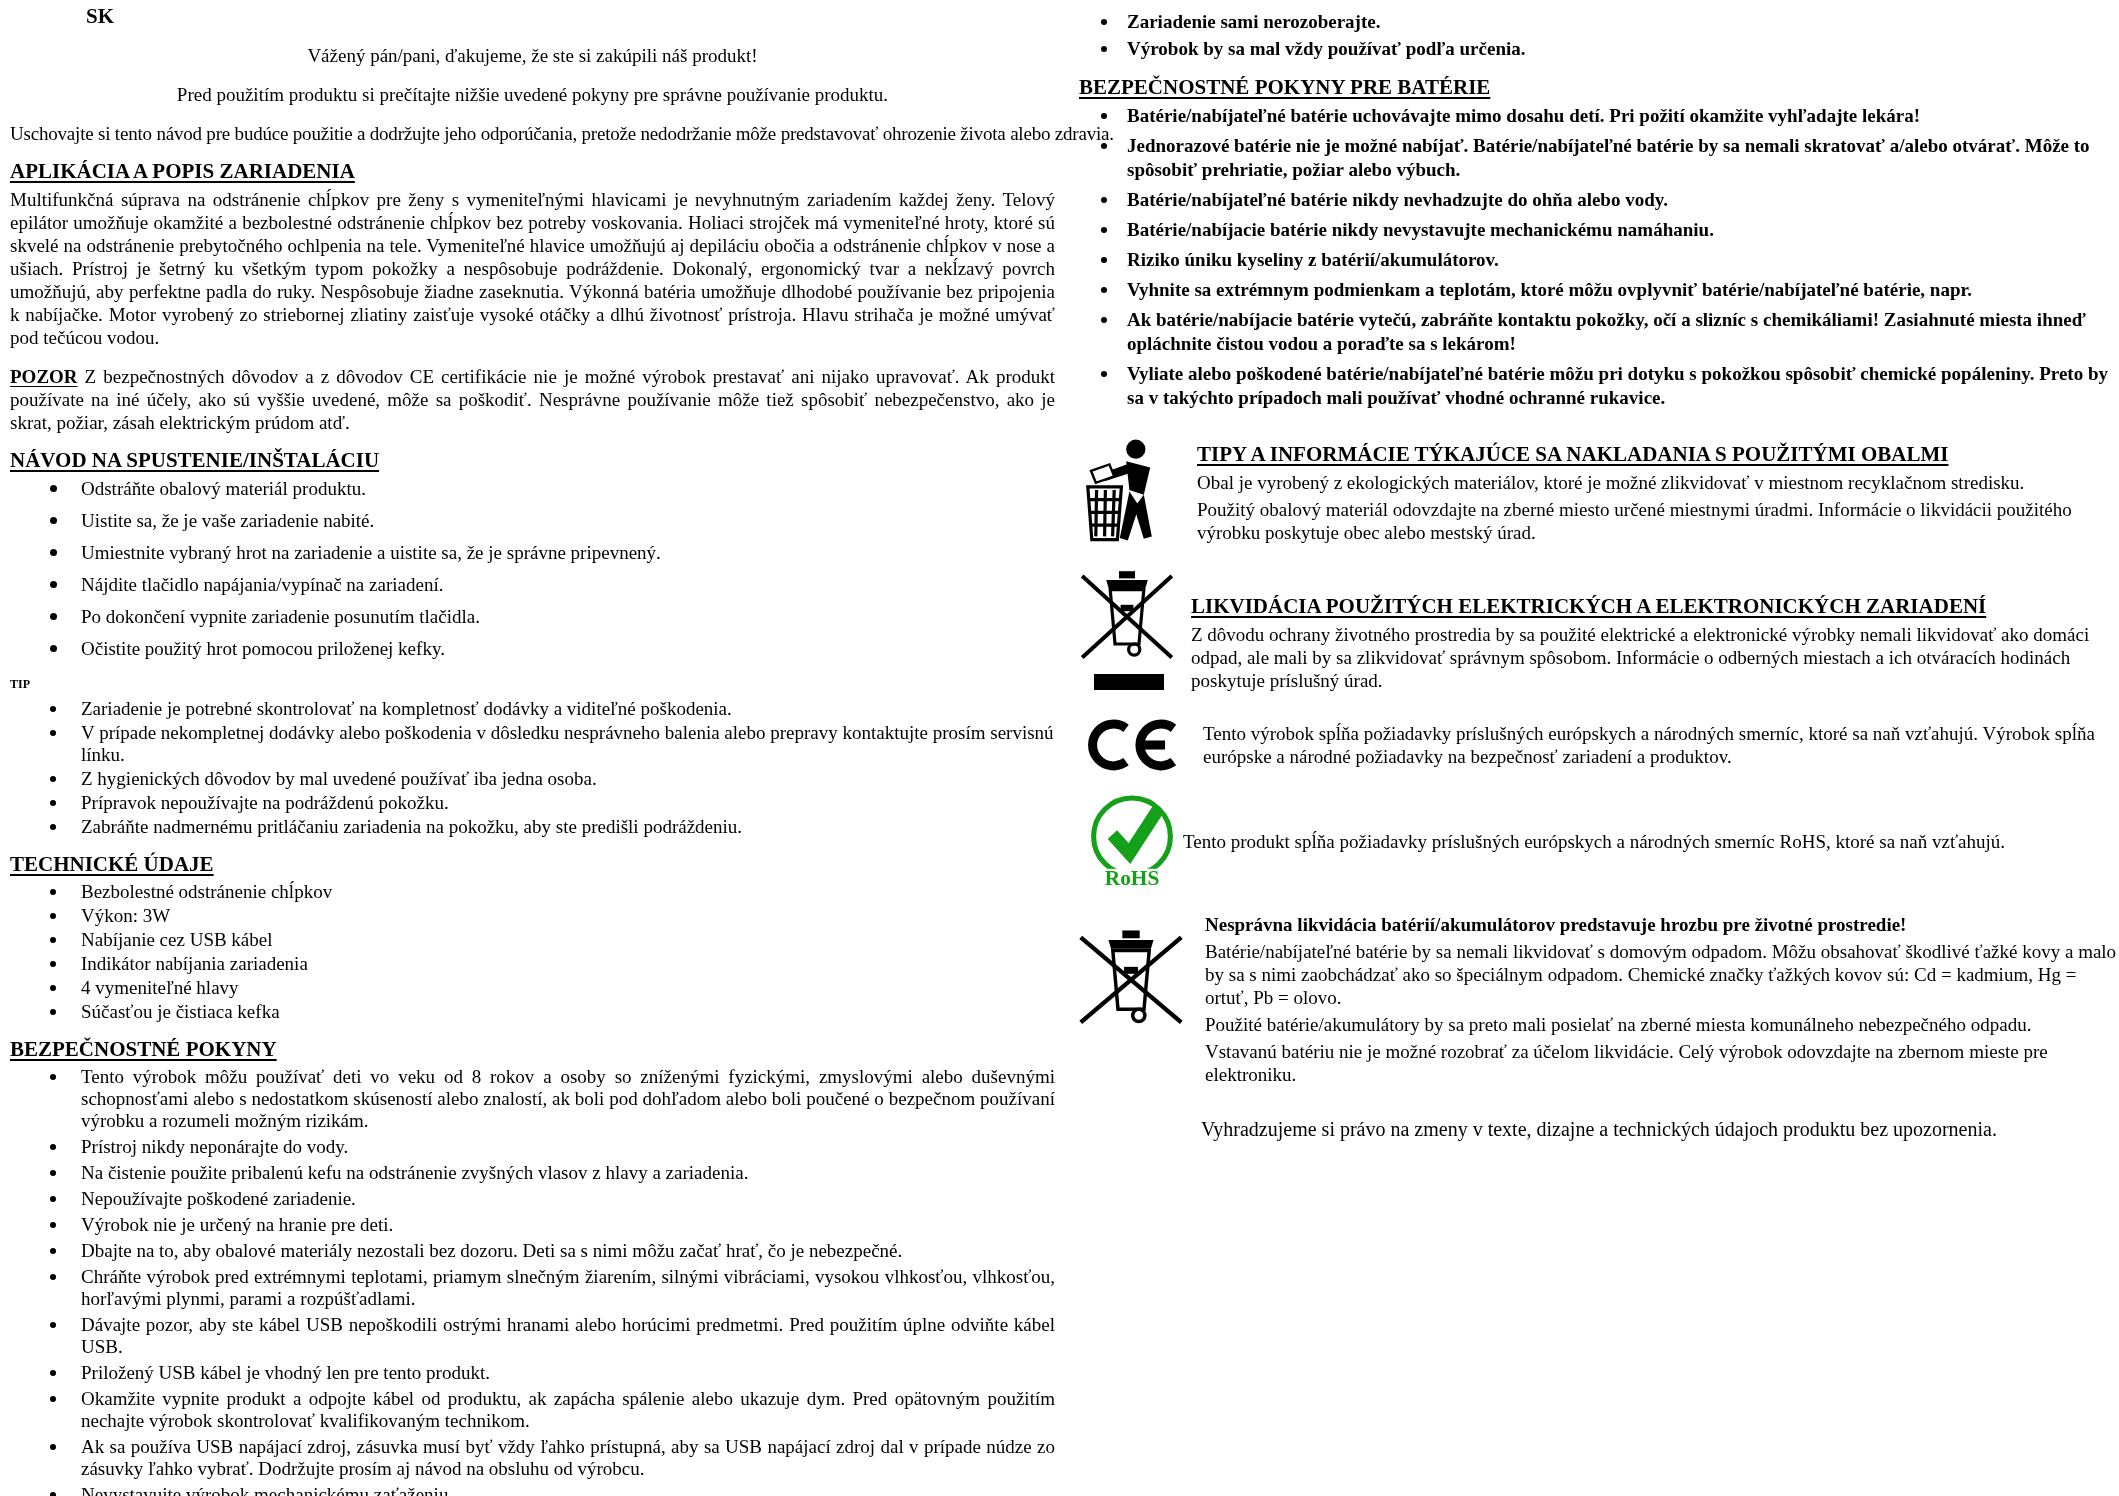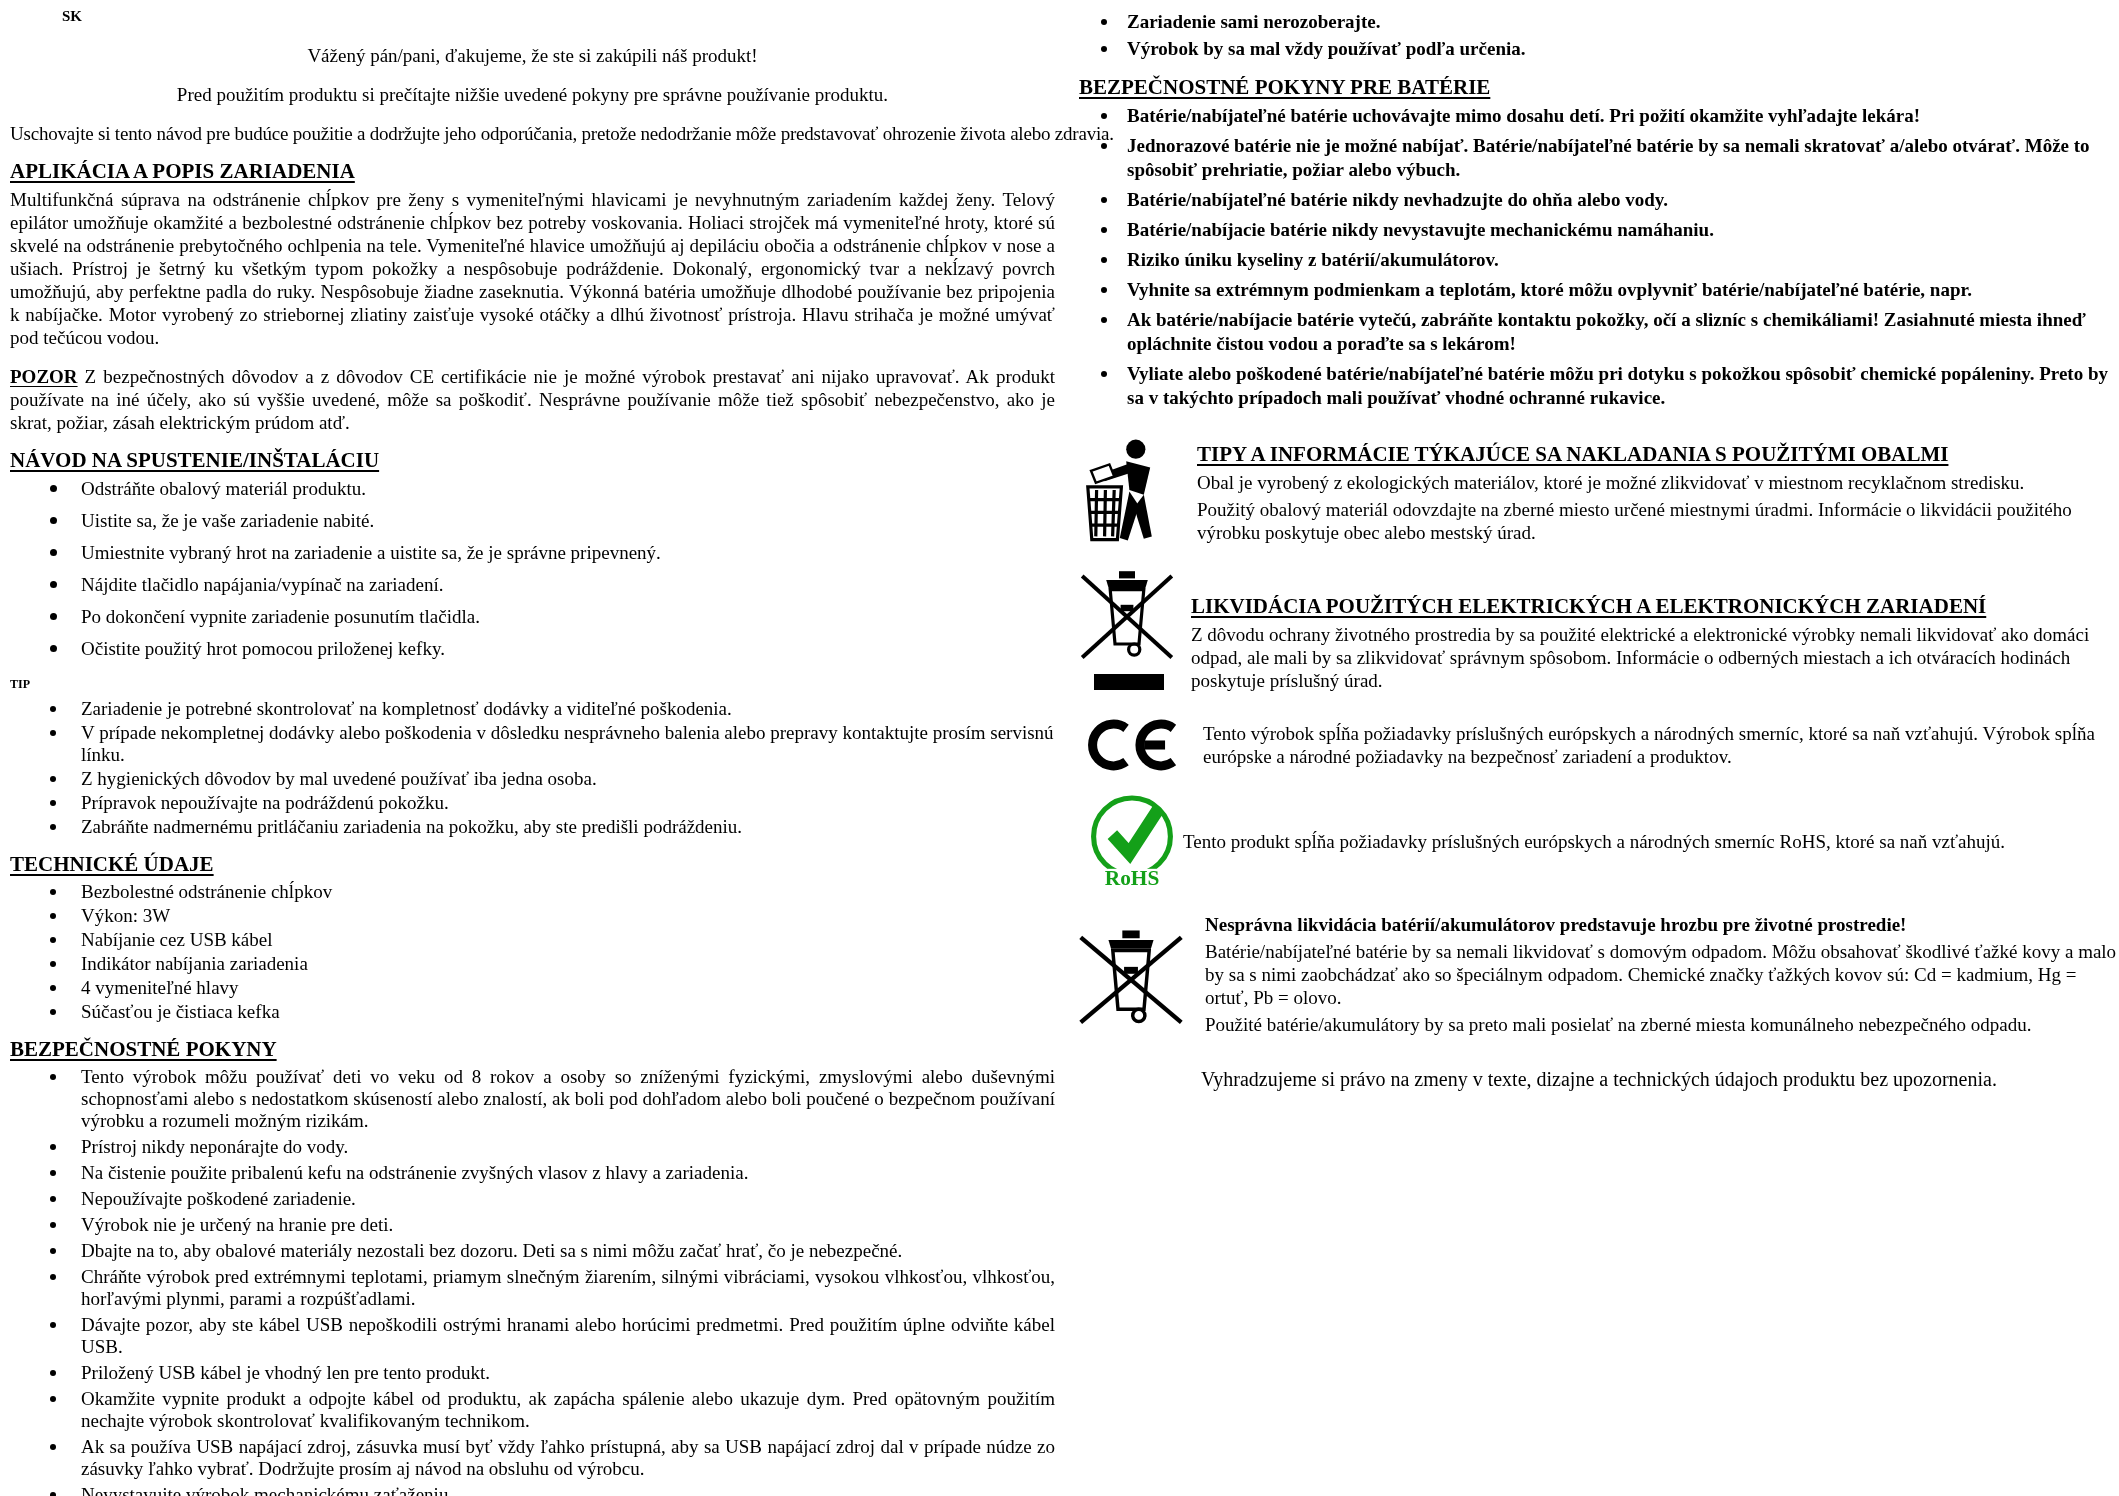--- a/index.html
+++ b/index.html
@@ -17,21 +17,21 @@
   p{margin:0;}
   .just{text-align:justify;}
   .center{text-align:center;}
   h2{
     font-size:21px;line-height:25px;font-weight:bold;margin:14px 0 4px 0;
     text-decoration:underline;text-underline-offset:3px;
   }
   h3.plain{font-size:12px;line-height:24px;font-weight:bold;margin:12px 0 2px 0;}
   .mt{margin-top:16px;}
   .one{white-space:nowrap;letter-spacing:-0.2px;}
-  .sk{font-weight:bold;font-size:15px;line-height:24px;margin-left:52px;}
+  .sk{font-weight:bold;font-size:21px;line-height:24px;margin-left:76px;}
   .pozor-label{font-weight:bold;text-decoration:underline;text-underline-offset:3px;}
   .bold{font-weight:bold;}
 
   
   ul.blist{list-style:none;margin:2px 0 0 0;padding:0;}
   ul.blist li{position:relative;padding-left:71px;margin:0 0 3px 0;}
   ul.blist li::before{
     content:"";position:absolute;left:40px;top:8px;width:7px;height:7px;
     border-radius:50%;background:#000;
   }
@@ -234,18 +234,19 @@
           <g stroke="#000" stroke-width="5">
             <line x1="2" y1="12" x2="118" y2="110"></line>
             <line x1="118" y1="12" x2="2" y2="110"></line>
           </g>
         </svg>
       </div>
       <div class="itext">
         <p class="bold">Nesprávna likvidácia batérií/akumulátorov predstavuje hrozbu pre životné prostredie!</p>
         <p>Batérie/nabíjateľné batérie by sa nemali likvidovať s domovým odpadom. Môžu obsahovať škodlivé ťažké kovy a malo by sa s nimi zaobchádzať ako so špeciálnym odpadom. Chemické značky ťažkých kovov sú: Cd = kadmium, Hg = ortuť, Pb = olovo.</p>
         <p>Použité batérie/akumulátory by sa preto mali posielať na zberné miesta komunálneho nebezpečného odpadu.</p>
+        <p>Vstavanú batériu nie je možné rozobrať za účelom likvidácie. Celý výrobok odovzdajte na zbernom mieste pre elektroniku.</p>
       </div>
     </div>
 
     <p class="footer">Vyhradzujeme si právo na zmeny v texte, dizajne a technických údajoch produktu bez upozornenia.</p>
   </div>
 </div>
 
 </body></html>

